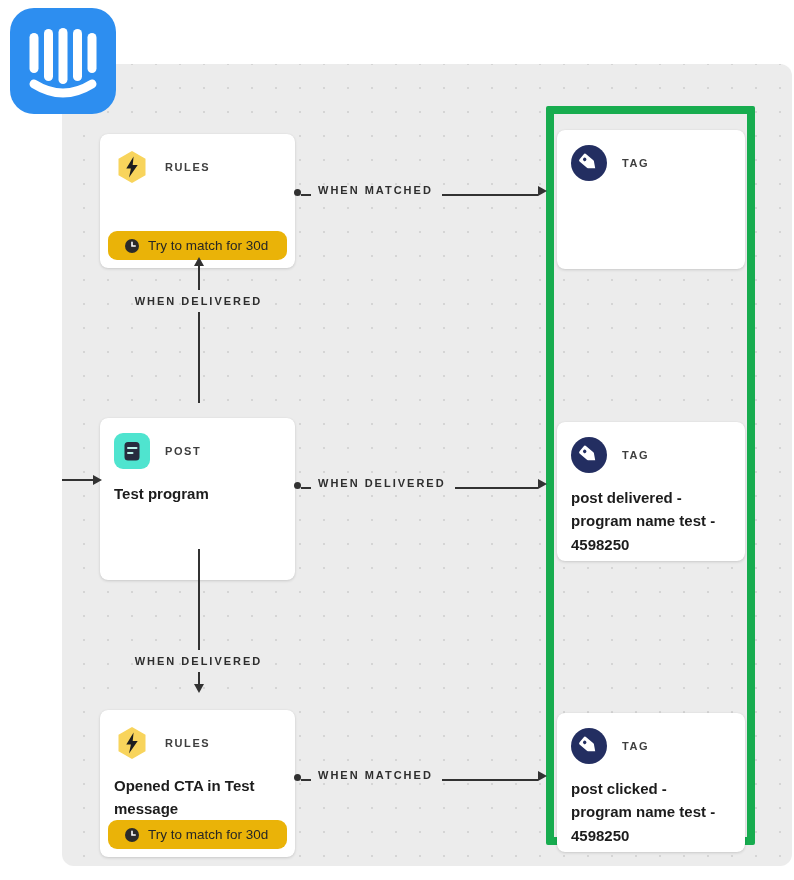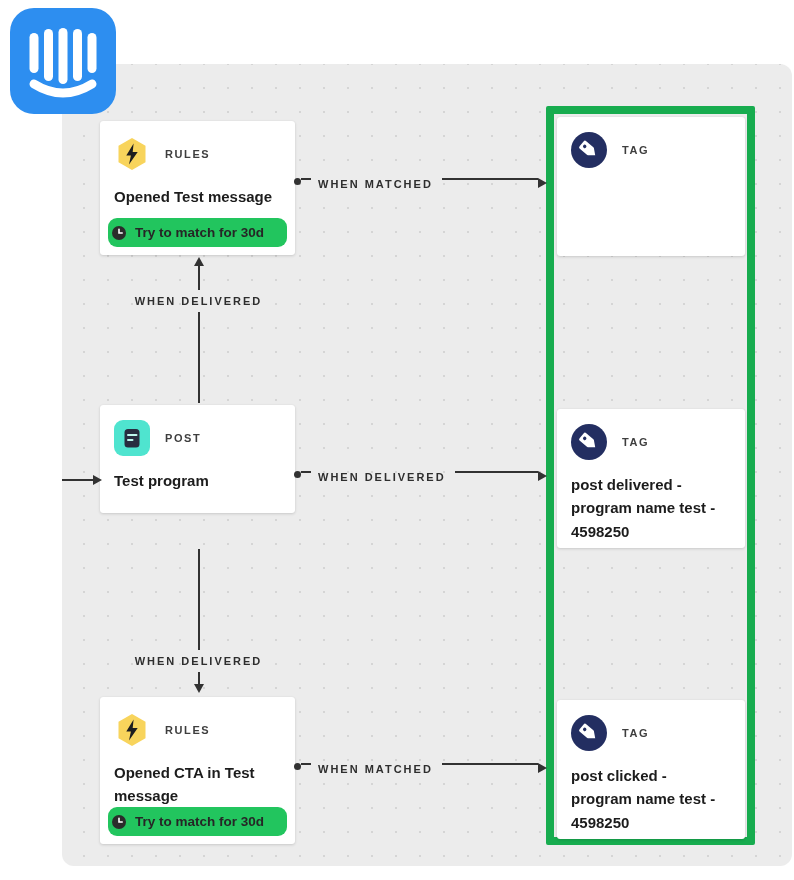--- a/index.html
+++ b/index.html
@@ -20,45 +20,45 @@
 
   
   .highlight{
     position:absolute;left:546px;top:106px;width:209px;height:739px;
     border:8px solid #17ac4f;border-radius:2px;box-sizing:border-box;
     pointer-events:none;
   }
 
   
   .node{
-    position:absolute;background:#ffffff;border-radius:3px;
+    position:absolute;background:#ffffff;border-radius:8px;
     box-shadow:0 1px 3px rgba(0,0,0,.14),0 0 1px rgba(0,0,0,.08);
-    box-sizing:border-box;padding:15px 14px 12px;
+    box-sizing:border-box;padding:15px 14px 12px;margin-top:13px;
   }
   .node-header{display:flex;align-items:center;gap:15px;margin-bottom:13px;}
   .badge{width:36px;height:36px;flex:none;display:block;}
   .type-label{font-size:11px;font-weight:700;letter-spacing:1.6px;color:#3e3e3e;}
   .node-title{font-size:15px;font-weight:700;color:#1c1c1c;line-height:1.55;}
   .pill{
-    position:absolute;left:8px;right:8px;bottom:8px;background:#22c55e;
-    border-radius:9px;padding:7px 4px;display:flex;align-items:center;gap:9px;
-    font-size:13.5px;font-weight:700;color:#262626;box-sizing:border-box;
+    position:absolute;left:8px;right:8px;bottom:8px;background:#eab308;
+    border-radius:9px;padding:7px 17px;display:flex;align-items:center;gap:9px;
+    font-size:13.5px;font-weight:400;color:#262626;box-sizing:border-box;
   }
   .pill svg{flex:none;display:block;}
 
   .n-rules-top{left:100px;top:121px;width:195px;height:134px;}
-  .n-post{left:100px;top:405px;width:195px;height:108px;}
+  .n-post{left:100px;top:405px;width:195px;height:162px;}
   .n-rules-bottom{left:100px;top:697px;width:195px;height:147px;}
   .n-tag-top{left:557px;top:117px;width:188px;height:139px;}
   .n-tag-mid{left:557px;top:409px;width:188px;height:139px;}
   .n-tag-bottom{left:557px;top:700px;width:188px;height:139px;}
 
   
   .edge-label{font-size:11px;font-weight:700;letter-spacing:2px;color:#2e2e2e;white-space:nowrap;}
-  .h-edge{position:absolute;height:18px;display:flex;align-items:flex-start;}
+  .h-edge{position:absolute;height:18px;display:flex;align-items:flex-end;}
   .h-edge .dot{width:7px;height:7px;border-radius:50%;background:#323232;flex:none;}
   .h-edge .stub{width:10px;height:2px;background:#323232;flex:none;margin-right:7px;}
   .h-edge .line{flex:1;height:2px;background:#323232;margin-left:9px;}
   .arrow-right{width:0;height:0;border-top:5px solid transparent;border-bottom:5px solid transparent;border-left:9px solid #323232;flex:none;}
   .arrow-up{width:0;height:0;border-left:5px solid transparent;border-right:5px solid transparent;border-bottom:9px solid #323232;}
   .arrow-down{width:0;height:0;border-left:5px solid transparent;border-right:5px solid transparent;border-top:9px solid #323232;}
 
   .e-top{left:294px;top:178px;width:253px;}
   .e-mid{left:294px;top:471px;width:253px;}
   .e-bottom{left:294px;top:763px;width:253px;}
@@ -92,21 +92,20 @@
   <div class="highlight"></div>
 
   <div class="node n-rules-top">
     <div class="node-header">
       <svg class="badge" viewBox="0 0 36 36">
         <polygon points="18,2 31.5,9.8 31.5,26.2 18,34 4.5,26.2 4.5,9.8" fill="#f8d45c"></polygon>
         <path d="M19.6 7.5 L12.3 19.6 h4.6 L15 28.5 l8.7 -12.6 h-5 z" fill="#1d1d1f"></path>
       </svg>
       <span class="type-label">RULES</span>
     </div>
-    <div class="node-title">Opened Test message</div>
     <div class="pill">
       <svg width="14" height="14" viewBox="0 0 14 14">
         <circle cx="7" cy="7" r="7" fill="#2b2b2b"></circle>
         <path d="M7 3.2 V7 H10.2" stroke="#fff" stroke-width="1.6" fill="none" stroke-linecap="round"></path>
       </svg>
       <span>Try to match for 30d</span>
     </div>
   </div>
 
   <div class="node n-post">

